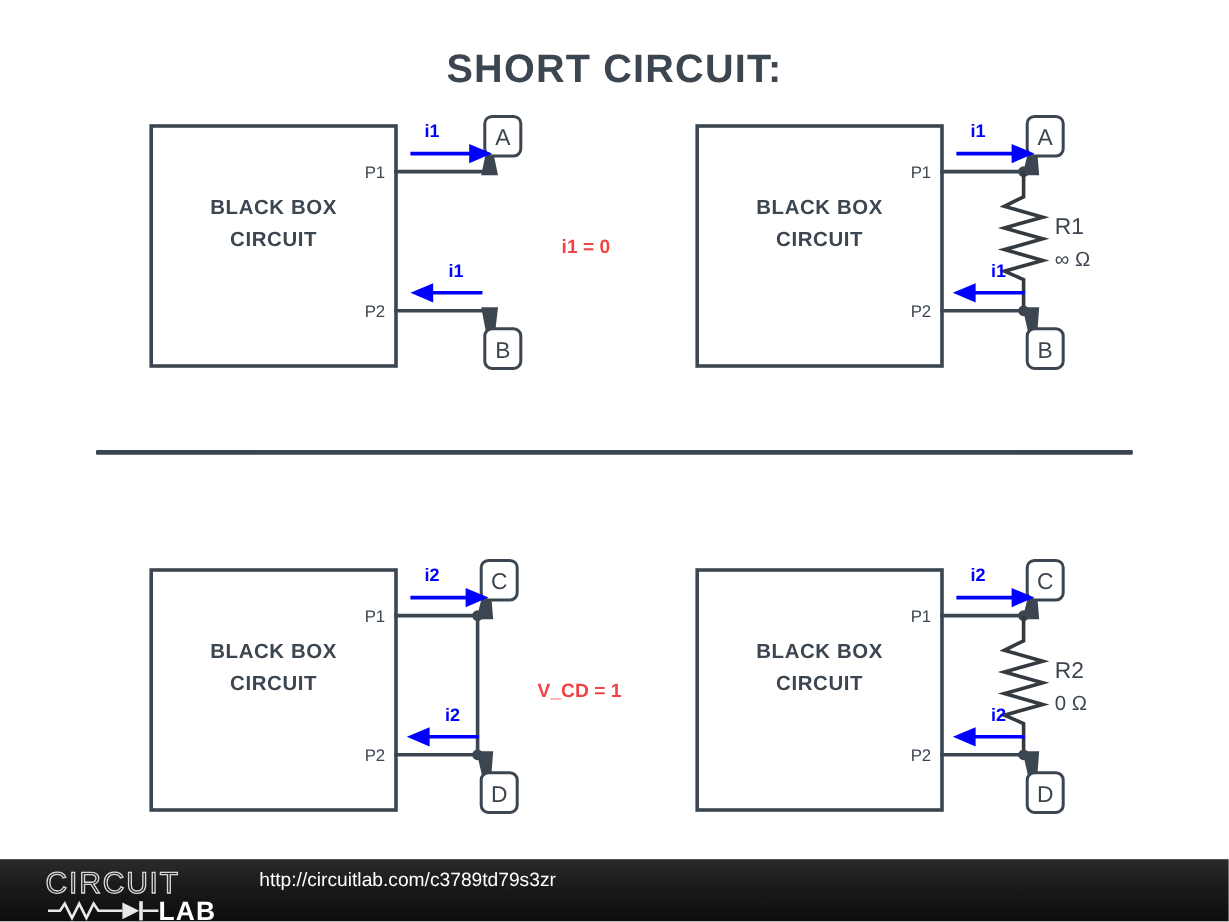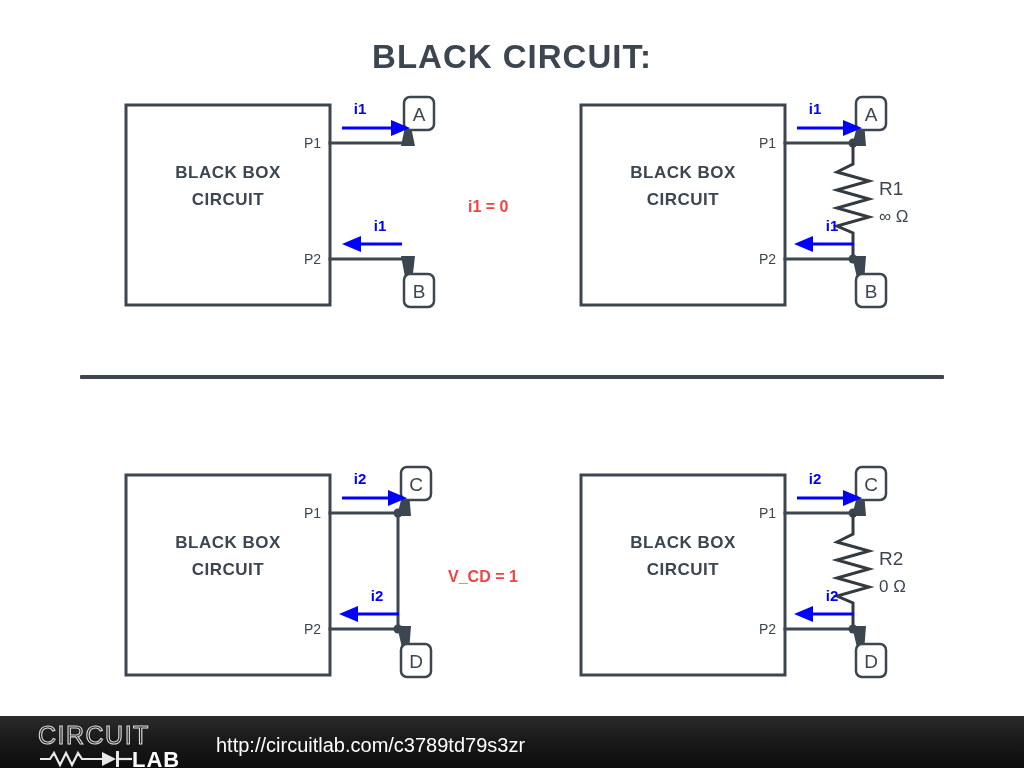--- a/index.html
+++ b/index.html
@@ -66,21 +66,21 @@
   #footer-text {
     position: absolute;
     left: 216px; top: 8px;
     color: #ffffff;
     font-family: "Liberation Sans", sans-serif;
   }
   #footer-line1 { font-size: 14.5px; line-height: 19px; white-space: nowrap; }
   #footer-line1 .ital { font-style: italic; font-weight: bold; }
   #footer-line1 .sep  { font-weight: normal; padding: 0 2px; }
   #footer-line1 .bold { font-weight: bold; }
-  #footer-line2 { font-size: 20px; line-height: 19px; white-space: nowrap; margin-top: 12px; }
+  #footer-line2 { font-size: 16px; line-height: 19px; white-space: nowrap; }
 
   svg { display: block; overflow: visible; }
   .wire   { stroke: #3c4650; stroke-width: 3; fill: none; stroke-linecap: square; }
   .boxln  { stroke: #3c4650; stroke-width: 3; fill: #ffffff; }
   .res    { stroke: #333a40; stroke-width: 3; fill: none; stroke-linejoin: miter; stroke-linecap: butt; }
   .arrow  { stroke: #0000ff; stroke-width: 3; fill: none; }
   .ahead  { fill: #0000ff; }
   .term-box { stroke: #3c4650; stroke-width: 2.5; fill: #ffffff; }
   .term-lbl { fill: #3c4650; font-family: "Liberation Sans", sans-serif; font-size: 19px; text-anchor: middle; }
   .port-lbl { fill: #3c4650; font-family: "Liberation Sans", sans-serif; font-size: 14px; text-anchor: end; }
@@ -89,21 +89,21 @@
   .res-lbl  { fill: #3c4650; font-family: "Liberation Sans", sans-serif; font-size: 19px; text-anchor: start; }
   .res-val  { fill: #3c4650; font-family: "Liberation Sans", sans-serif; font-size: 17px; text-anchor: start; }
   .dot    { fill: #3c4650; }
   .lead   { fill: #3c4650; stroke: none; }
 </style>
 </head>
 <body>
 
 <div id="page">
 
-  <div class="section-title" id="title-open">BLACK CIRCUIT:</div>
+  <div class="section-title" id="title-open">SHORT CIRCUIT:</div>
 
   <div class="diagram" id="diag-open-left">
     <svg width="340" height="230" viewBox="0 0 340 230">
 
       <rect class="boxln" x="16" y="13" width="204" height="200"></rect>
       <text class="box-lbl" x="118" y="86">BLACK BOX</text>
       <text class="box-lbl" x="118" y="113">CIRCUIT</text>
 
       <text class="port-lbl" x="211" y="56">P1</text>
       <text class="port-lbl" x="211" y="172">P2</text>

